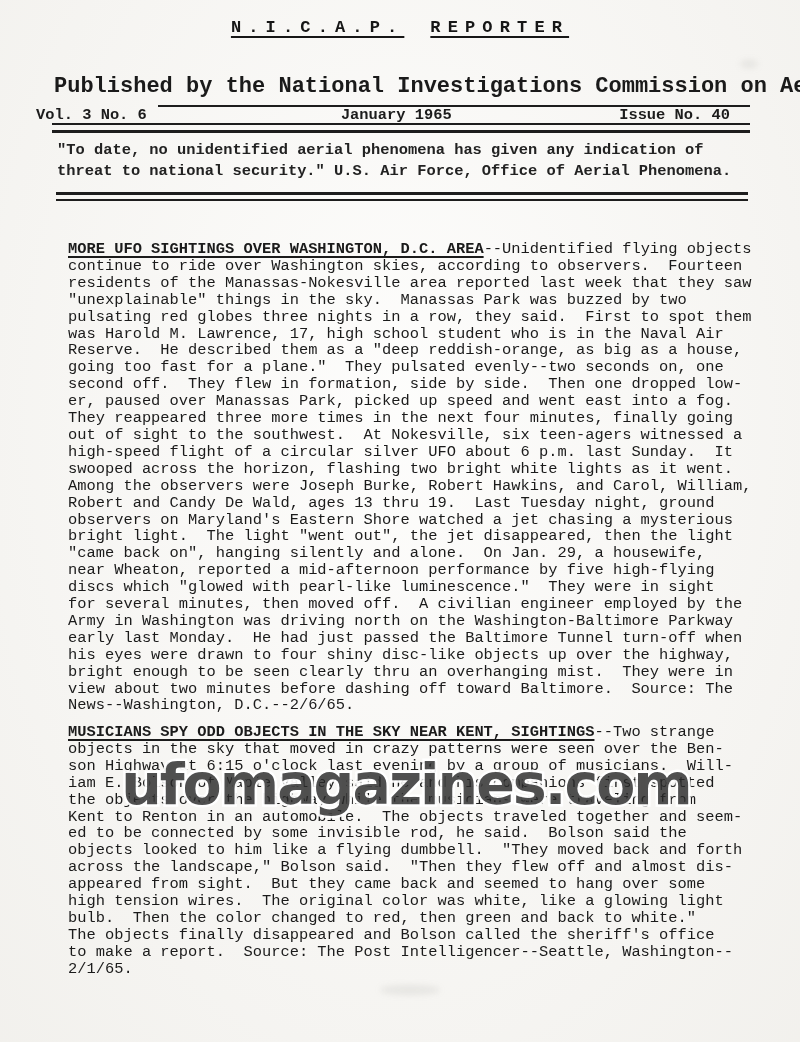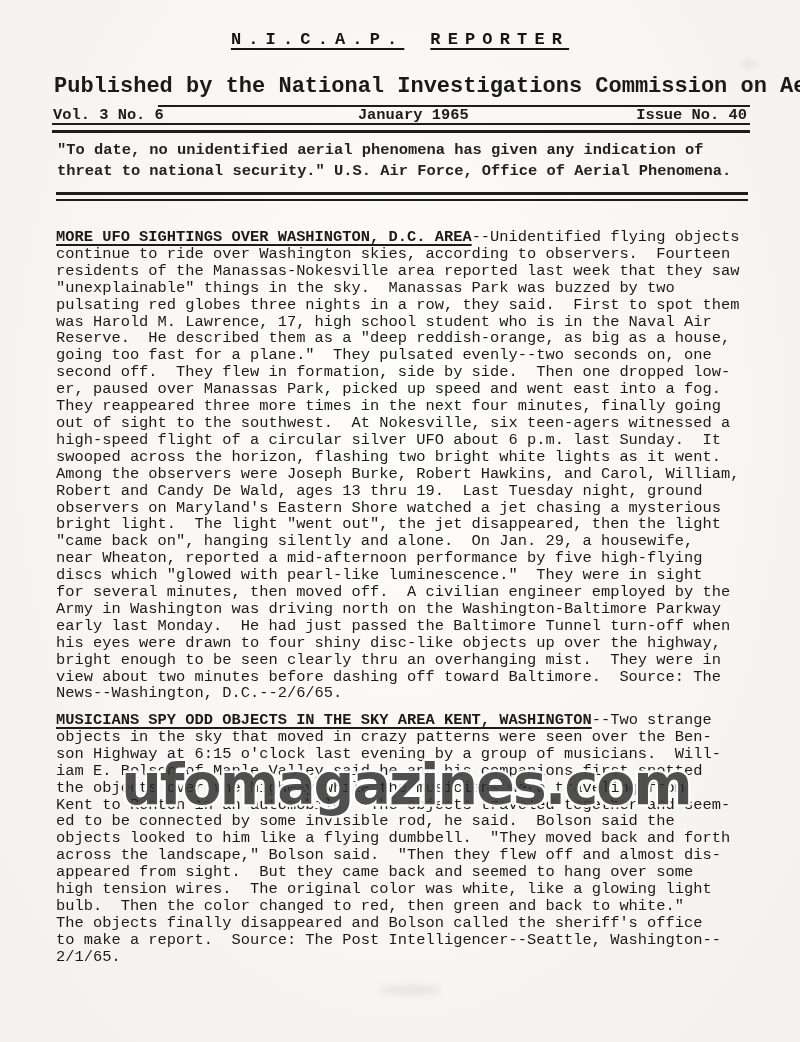--- a/index.html
+++ b/index.html
@@ -12,21 +12,21 @@
     background-image: radial-gradient(ellipse at 50% 40%, rgba(255,255,255,0.6), rgba(225,223,218,0.35));
     font-family: "Liberation Mono", "DejaVu Sans Mono", monospace;
     color: #1c1c1c;
     overflow: hidden;
     -webkit-font-smoothing: antialiased;
   }
   
   .masthead-title {
     position: absolute;
     top: 18px; left: 0; right: 0;
-    margin: 12px;
+    margin: 0;
     text-align: center;
     font-size: 17px;
     font-weight: bold;
     color: #161616;
   }
   .masthead-title .title-part {
     letter-spacing: 0.42em;
     text-decoration: underline;
     text-decoration-thickness: 2px;
     text-underline-offset: 4px;
@@ -40,21 +40,21 @@
     white-space: nowrap;
     color: #1a1a1a;
   }
   
   .hrule { position: absolute; background: #1d1d1d; height: 2px; }
   .rule-bar-top    { top: 105px; left: 158px; width: 592px; }
   .rule-bar-under  { top: 123px; left: 52px;  width: 698px; }
   .rule-bar-under2 { top: 130px; left: 52px;  width: 698px; height: 3px; }
   .issue-bar {
     position: absolute;
-    top: 106px; left: 53px; width: 694px;
+    top: 106px; left: 36px; width: 694px;
     display: flex;
     justify-content: space-between;
     font-size: 15.4px;
     font-weight: bold;
   }
   .issue-bar .bar-date { position: absolute; left: 50%; transform: translateX(-38%); }
   
   .af-quote {
     position: absolute;
     top: 140px; left: 57px; width: 700px;
@@ -64,21 +64,21 @@
     white-space: pre-wrap;
     font-weight: bold;
     color: #222;
   }
   .rule-quote-a { top: 192px; left: 56px; width: 692px; height: 3px; }
   .rule-quote-b { top: 199px; left: 56px; width: 692px; }
   
   .article {
     position: absolute;
     left: 56px; width: 702px;
-    margin: 0;
+    margin: 12px;
     font-size: 15.4px;
     line-height: 16.9px;
     color: #1b1b1b;
   }
   .article-1 { top: 229px; }
   .article-2 { top: 712px; }
   .article .art-heading {
     font-weight: bold;
     text-decoration: underline;
     text-decoration-thickness: 1.5px;
@@ -155,21 +155,21 @@
 near Wheaton, reported a mid-afternoon performance by five high-flying
 discs which "glowed with pearl-like luminescence."  They were in sight
 for several minutes, then moved off.  A civilian engineer employed by the
 Army in Washington was driving north on the Washington-Baltimore Parkway
 early last Monday.  He had just passed the Baltimore Tunnel turn-off when
 his eyes were drawn to four shiny disc-like objects up over the highway,
 bright enough to be seen clearly thru an overhanging mist.  They were in
 view about two minutes before dashing off toward Baltimore.  Source: The
 News--Washington, D.C.--2/6/65.</span></article>
 
-  <article class="article article-2"><span class="art-heading">MUSICIANS SPY ODD OBJECTS IN THE SKY AREA KENT, WASHINGTON</span><span class="art-body">--Two strange
+  <article class="article article-2"><span class="art-heading">MUSICIANS SPY ODD OBJECTS IN THE SKY NEAR KENT, SIGHTINGS</span><span class="art-body">--Two strange
 objects in the sky that moved in crazy patterns were seen over the Ben-
 son Highway at 6:15 o'clock last evening by a group of musicians.  Will-
 iam E. Bolson of Maple Valley said he and his companions first spotted
 the objects over the highway while the musicians were traveling from
 Kent to Renton in an automobile.  The objects traveled together and seem-
 ed to be connected by some invisible rod, he said.  Bolson said the
 objects looked to him like a flying dumbbell.  "They moved back and forth
 across the landscape," Bolson said.  "Then they flew off and almost dis-
 appeared from sight.  But they came back and seemed to hang over some
 high tension wires.  The original color was white, like a glowing light

